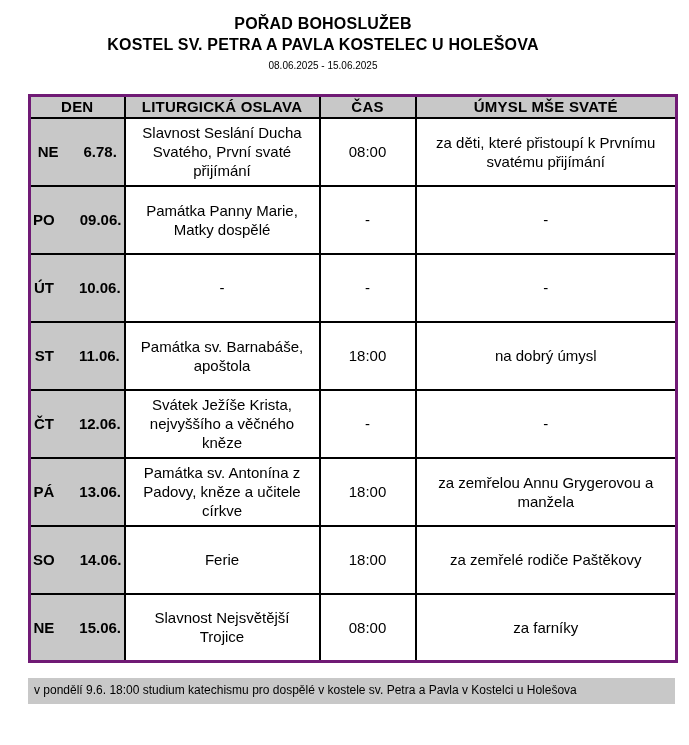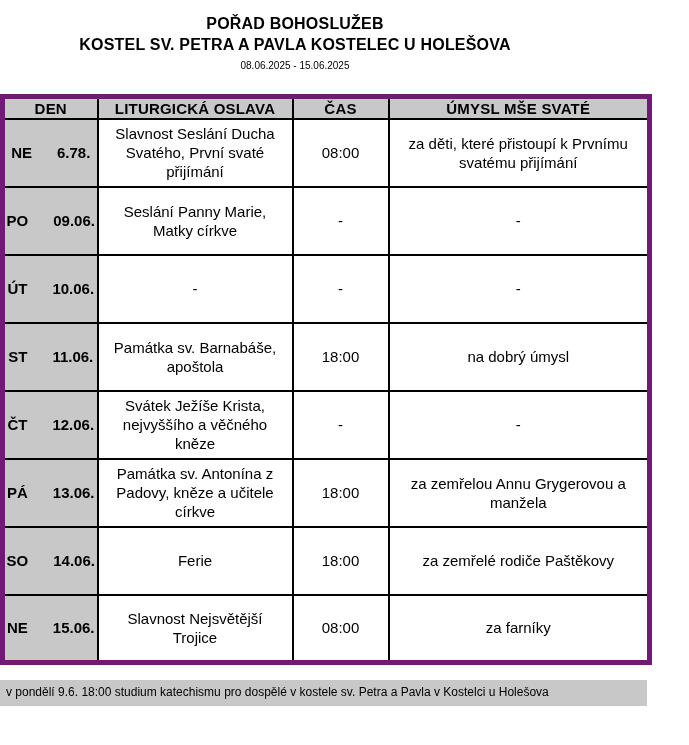--- a/index.html
+++ b/index.html
@@ -5,21 +5,21 @@
   * { margin: 0; padding: 0; box-sizing: border-box; }
   html, body { background: #ffffff; }
   body {
     width: 689px;
     height: 745px;
     font-family: "Liberation Sans", sans-serif;
     color: #000000;
     position: relative;
     overflow: hidden;
   }
-  .page { width: 590px; height: 745px; }
+  .page { width: 590px; height: 745px; margin-left: 28px; }
 
   
   .title-block {
     padding-top: 13px;
     text-align: center;
   }
   .title-line {
     font-weight: bold;
     font-size: 16px;
     line-height: 21px;
@@ -30,21 +30,21 @@
     line-height: 21px;
     font-weight: normal;
   }
 
   
   table.schedule {
     border-collapse: collapse;
     table-layout: fixed;
     width: 647px;
     margin: 18px auto 0 auto;
-    border: 5px solid #701a75;
+    border: 3px solid #701a75;
   }
   table.schedule col.c-day   { width: 95px; }
   table.schedule col.c-lit   { width: 195px; }
   table.schedule col.c-time  { width: 96px; }
   table.schedule col.c-int   { width: 261px; }
 
   table.schedule th {
     background: #c8c8c8;
     border: 2px solid #000000;
     border-bottom: 2px solid #000000;
@@ -125,21 +125,21 @@
       <td>08:00</td>
       <td>za děti, které přistoupí k Prvnímu svatému přijímání</td>
     </tr>
         <tr>
       <td class="day-cell">
         <span class="day-wrap">
           <span>PO</span>
           <span>09.06.</span>
         </span>
       </td>
-      <td>Seslání Panny Marie, Matky církve</td>
+      <td>Památka Panny Marie, Matky dospělé</td>
       <td>-</td>
       <td>-</td>
     </tr>
         <tr>
       <td class="day-cell">
         <span class="day-wrap">
           <span>ÚT</span>
           <span>10.06.</span>
         </span>
       </td>

